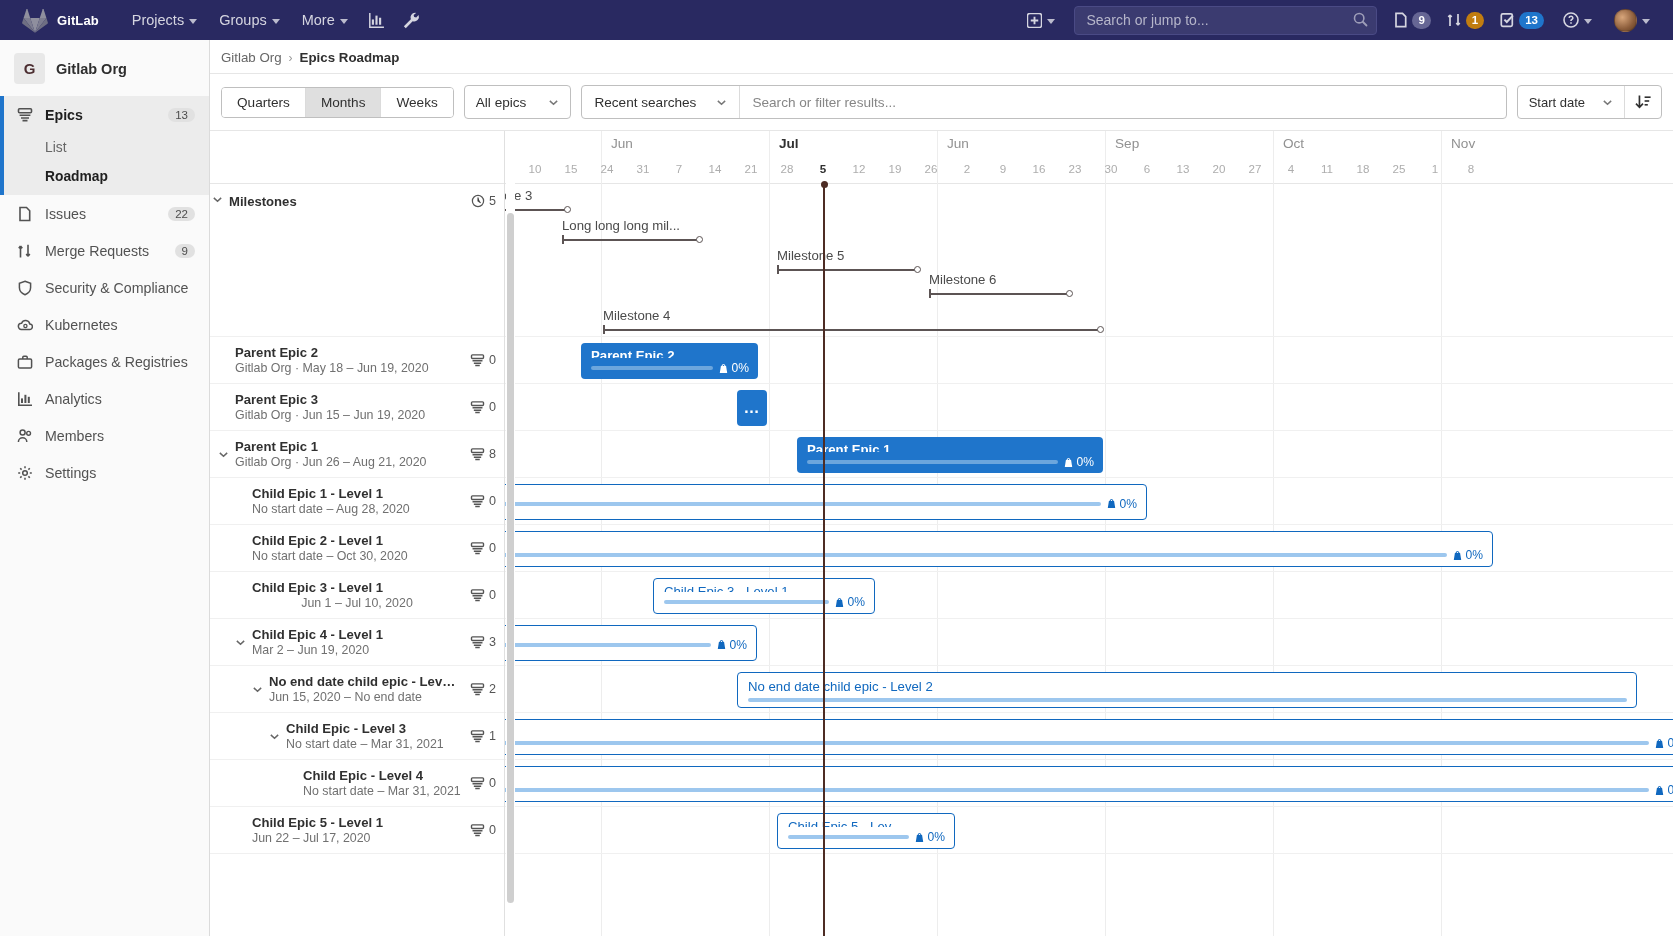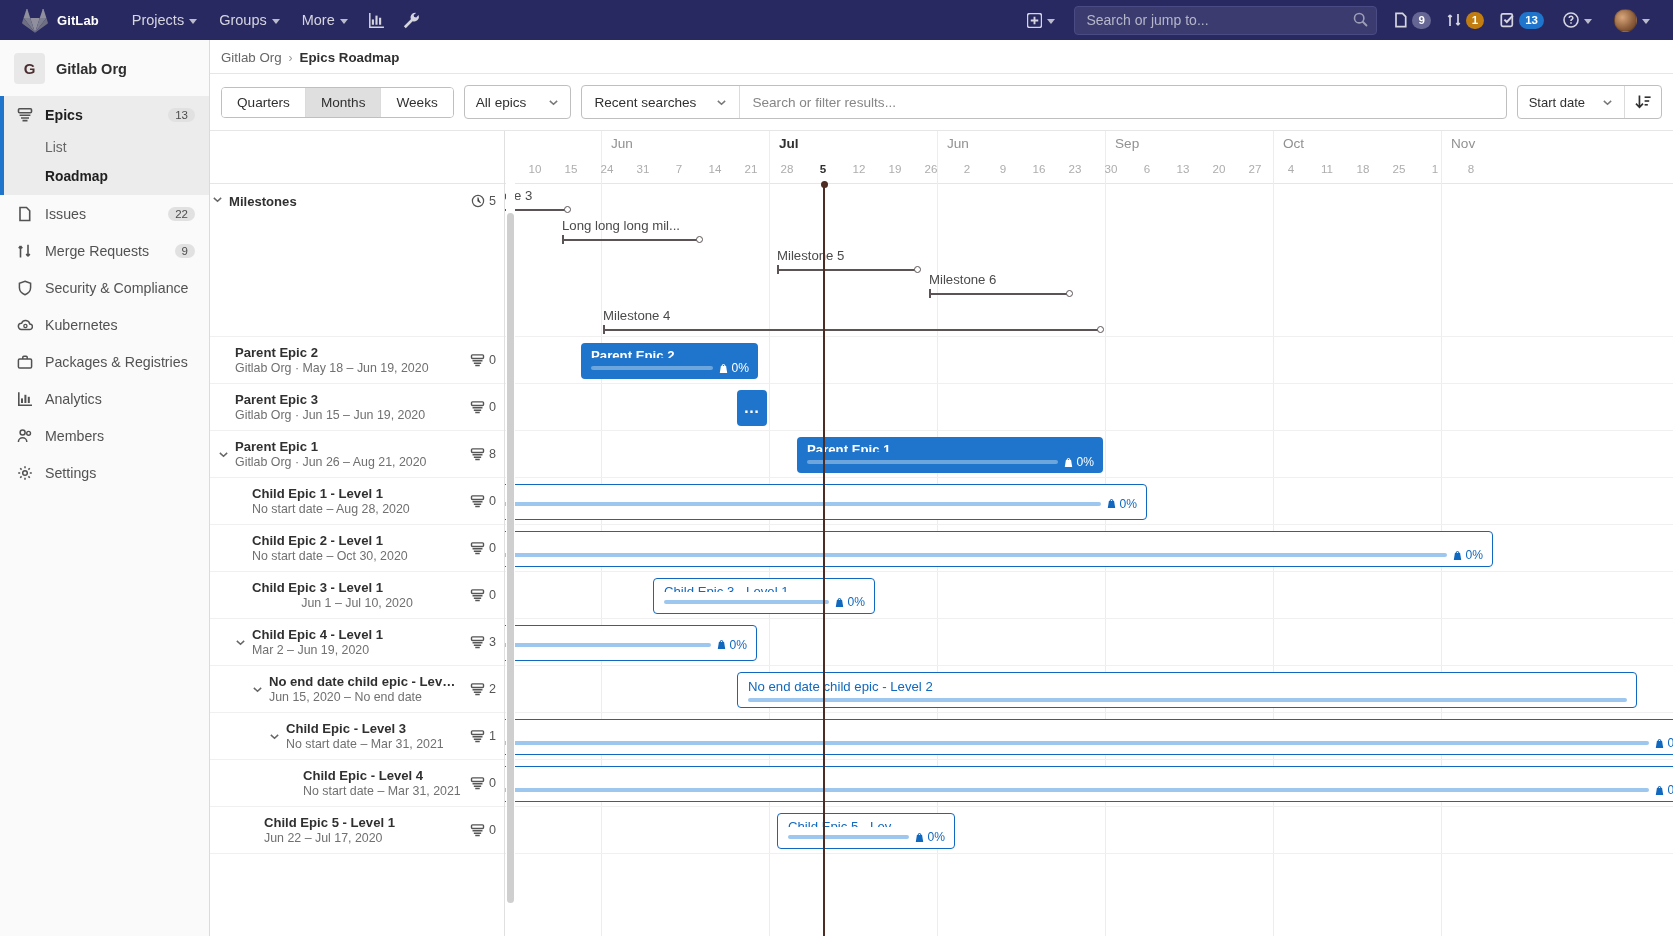--- a/index.html
+++ b/index.html
@@ -633,21 +633,21 @@
                 <svg width="15" height="15" viewBox="0 0 16 16">
                   <rect x="1.6" y="2" width="12.8" height="3.8" rx="1" fill="none" stroke="#555" stroke-width="1.5"></rect>
                   <path stroke="#555" stroke-width="1.5" d="M2.7 8.2h10.6M4.1 10.9h7.8M5.6 13.4h4.8"></path>
                 </svg>
                 <span>0</span>
               </span>
             </div>
             <div class="lp-row">
               <span style="width:23px;min-width:23px"></span>
               <span class="lp-chevron"></span>
-              <span class="lp-text" style="margin-left:17px">
+              <span class="lp-text" style="margin-left:5px">
                 <span class="lp-title" style="display: block;">Child Epic 5 - Level 1</span>
                 <span class="lp-sub" style="display: block;">Jun 22 – Jul 17, 2020</span>
               </span>
               <span class="lp-meta">
                 <svg width="15" height="15" viewBox="0 0 16 16">
                   <rect x="1.6" y="2" width="12.8" height="3.8" rx="1" fill="none" stroke="#555" stroke-width="1.5"></rect>
                   <path stroke="#555" stroke-width="1.5" d="M2.7 8.2h10.6M4.1 10.9h7.8M5.6 13.4h4.8"></path>
                 </svg>
                 <span>0</span>
               </span>

